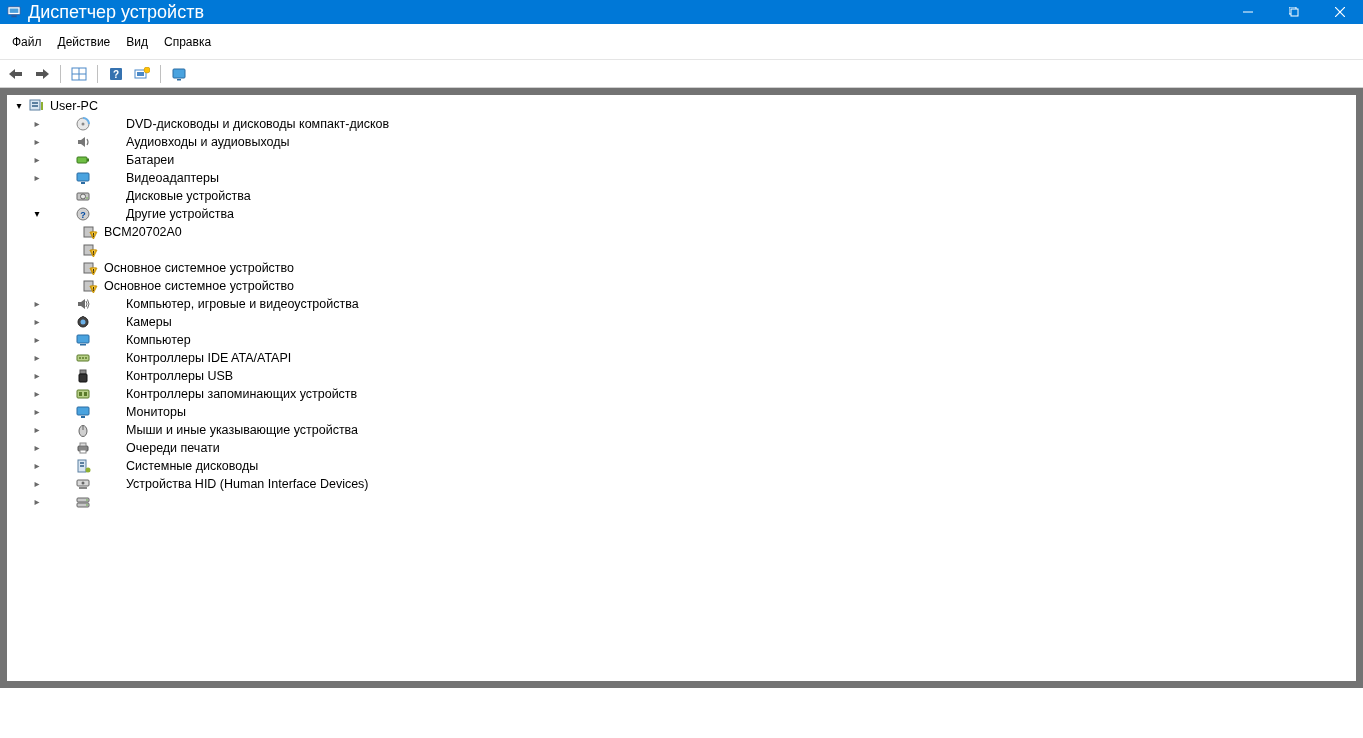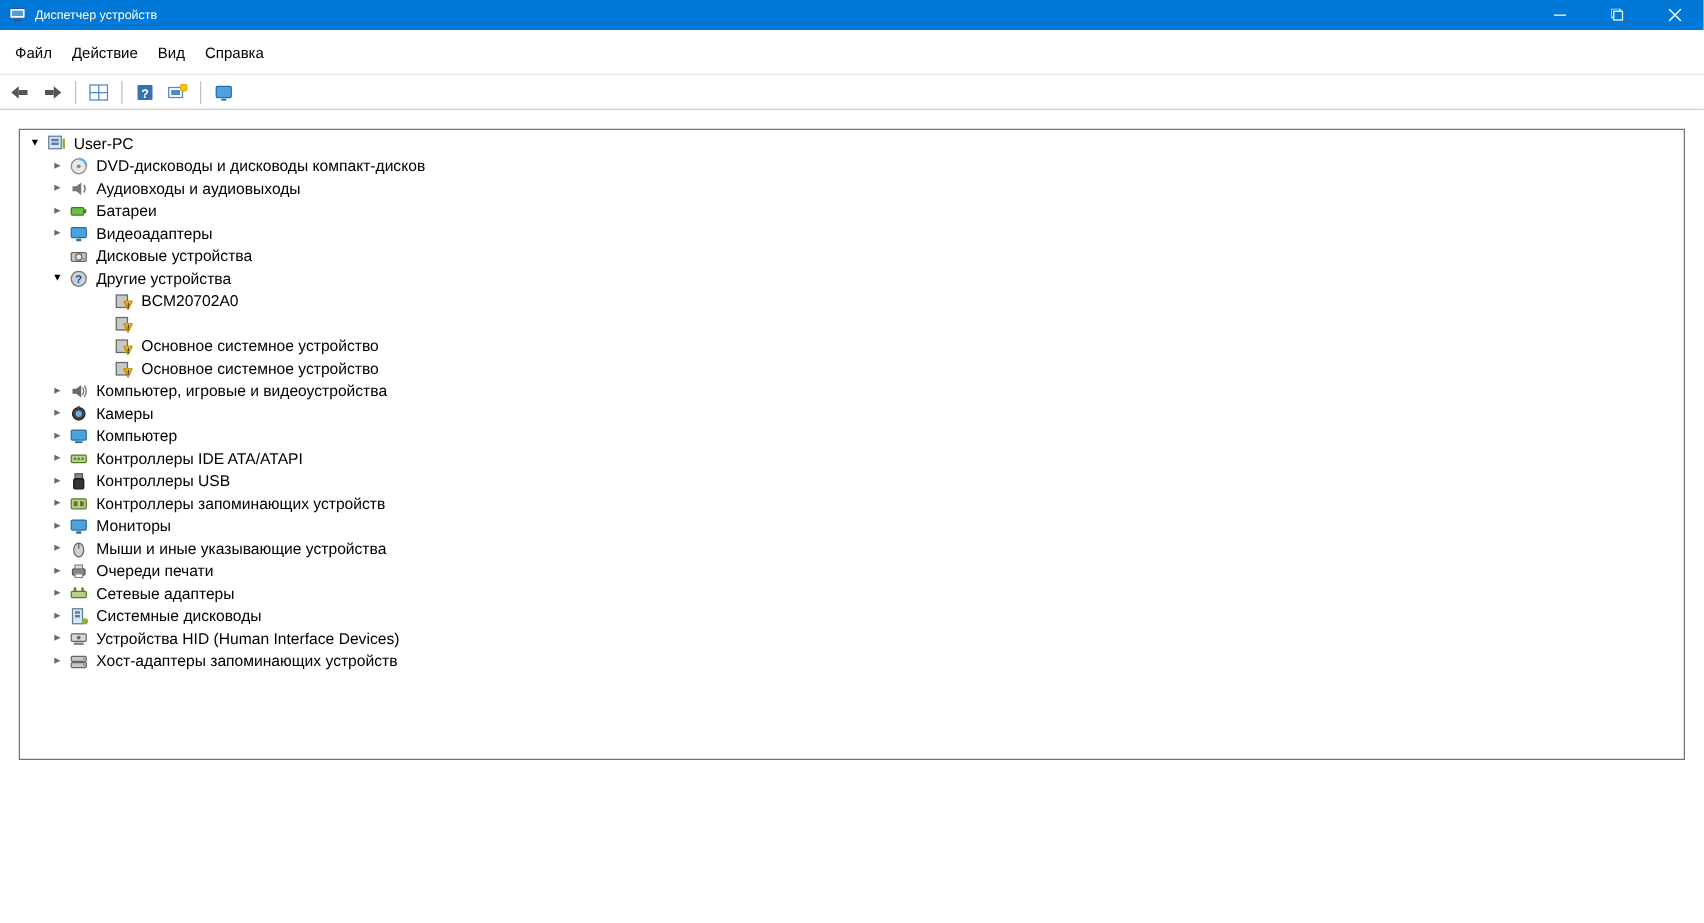--- a/index.html
+++ b/index.html
@@ -12,21 +12,21 @@
     overflow: hidden;
     color: #000;
   }
   .titlebar {
     height: 24px;
     background: #0078d7;
     color: #fff;
     display: flex;
     align-items: center;
     padding-left: 6px;
-    font-size: 10px;
+    font-size: 18px;
     user-select: none;
   }
   .titlebar .app-icon {
     width: 16px; height: 16px;
     margin-right: 6px;
     display: inline-flex;
     align-items: center; justify-content: center;
   }
   .titlebar .title { flex: 1; }
   .titlebar .win-controls { display: flex; height: 100%; }
@@ -63,23 +63,23 @@
     border: 1px solid transparent;
     border-radius: 2px;
   }
   .toolbar .sep {
     width: 1px; height: 18px;
     background: #c0c0c0;
     margin: 0 4px;
   }
 
   .content-border {
-    border: 1px solid #737373;
-    margin: 15px;
-    height: 505px;
+    border: 7px solid #737373;
+    margin: 0;
+    height: 600px;
     overflow: auto;
     background: #fff;
   }
   .tree {
     padding: 2px 0 2px 4px;
     font-size: 12.5px;
     line-height: 18px;
   }
   .tree-row {
     display: flex;
@@ -96,21 +96,21 @@
     font-size: 10px;
   }
   .tree-row .expander.blank { visibility: hidden; }
   .tree-row .node-icon {
     width: 16px; height: 16px;
     margin: 0 4px 0 1px;
     display: inline-flex; align-items: center; justify-content: center;
   }
   .tree-row .label { padding: 0 2px; }
   .indent-1 { padding-left: 0px; }
-  .indent-2 { padding-left: 18px; }
+  .indent-2 { padding-left: 18px; gap: 29px; }
   .indent-3 { padding-left: 54px; }
 
   svg { display: block; }
   .chev-right::before { content: "▸"; }
   .chev-down::before { content: "▾"; color: #000; }
 </style>
 </head>
 <body>
 
 <div class="titlebar">
@@ -409,31 +409,20 @@
             <rect x="5" y="3" width="6" height="3" fill="#ddd" stroke="#888"></rect>
             <rect x="5" y="10" width="6" height="3" fill="#fff" stroke="#888"></rect>
           </svg>
         </span>
         <span class="label">Очереди печати</span>
       </div>
       <div class="tree-row indent-2">
         <span class="expander chev-right"></span>
         <span class="node-icon">
           <svg width="16" height="16" viewBox="0 0 16 16">
-            <rect x="2" y="6" width="12" height="5" fill="#b8d088" stroke="#5a7a2a" rx="1"></rect>
-            <rect x="4" y="3" width="2" height="3" fill="#5a7a2a"></rect>
-            <rect x="10" y="3" width="2" height="3" fill="#5a7a2a"></rect>
-          </svg>
-        </span>
-        <span class="label">Сетевые адаптеры</span>
-      </div>
-      <div class="tree-row indent-2">
-        <span class="expander chev-right"></span>
-        <span class="node-icon">
-          <svg width="16" height="16" viewBox="0 0 16 16">
             <rect x="3" y="2" width="8" height="12" fill="#d9e6f2" stroke="#5a7fa0"></rect>
             <rect x="5" y="4" width="4" height="2" fill="#5a7fa0"></rect>
             <rect x="5" y="7" width="4" height="2" fill="#5a7fa0"></rect>
             <circle cx="13" cy="12" r="2.5" fill="#8fb032"></circle>
           </svg>
         </span>
         <span class="label">Системные дисководы</span>
       </div>
       <div class="tree-row indent-2">
         <span class="expander chev-right"></span>
@@ -449,16 +438,15 @@
       <div class="tree-row indent-2">
         <span class="expander chev-right"></span>
         <span class="node-icon">
           <svg width="16" height="16" viewBox="0 0 16 16">
             <rect x="2" y="4" width="12" height="4" fill="#c8c8c8" stroke="#666" rx="1"></rect>
             <rect x="2" y="9" width="12" height="4" fill="#c8c8c8" stroke="#666" rx="1"></rect>
             <circle cx="12" cy="6" r="0.8" fill="#5eaf3a"></circle>
             <circle cx="12" cy="11" r="0.8" fill="#5eaf3a"></circle>
           </svg>
         </span>
-        <span class="label">Хост-адаптеры запоминающих устройств</span>
       </div>
     </div>
 </div>
 
 </body></html>

